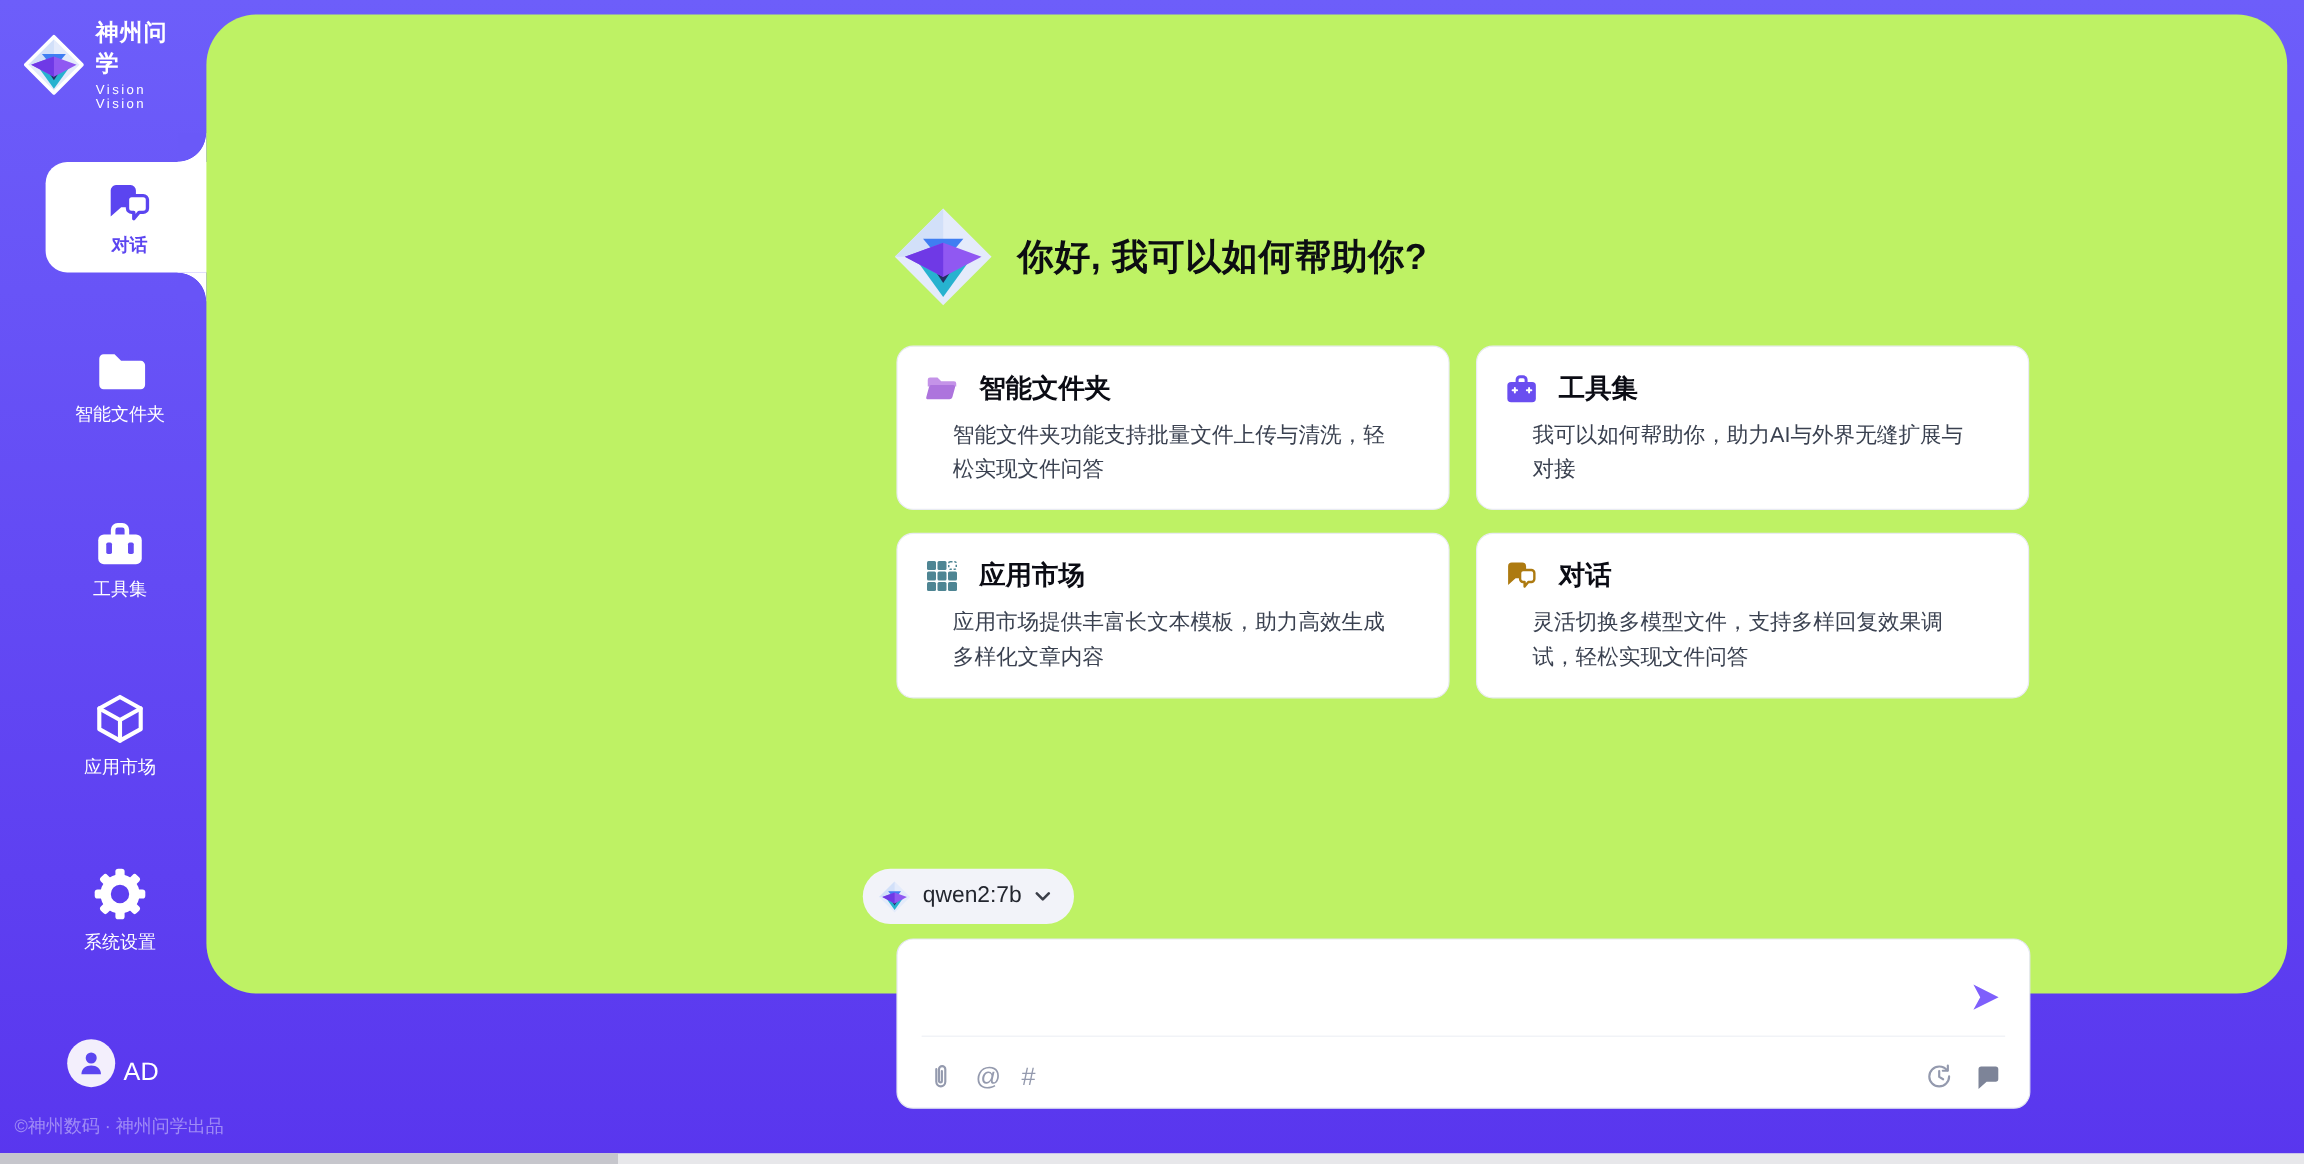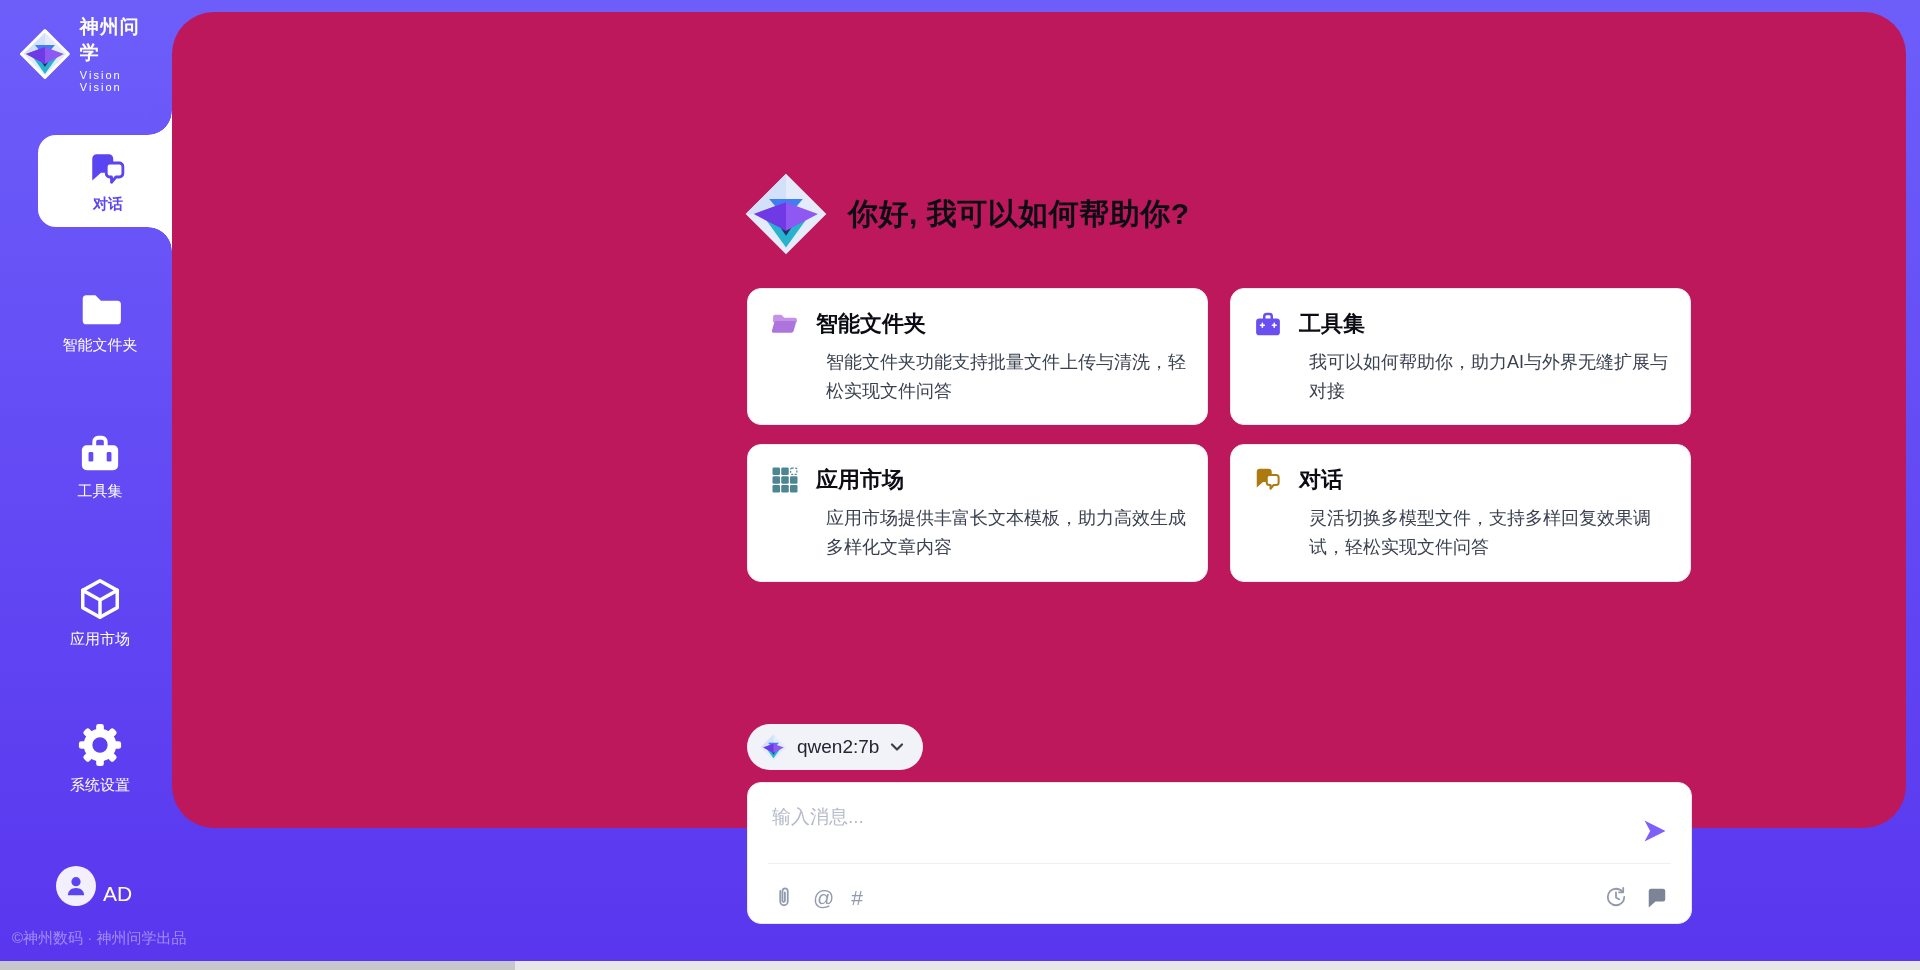--- a/index.html
+++ b/index.html
@@ -7,21 +7,21 @@
   body {
     position:relative;
     font-family:"Liberation Sans","DejaVu Sans",sans-serif;
     background:linear-gradient(180deg,#6d5efa 0%,#5936ee 100%);
     overflow:hidden;
   }
 
   
   .main-panel{
     position:absolute; left:172px; top:12px; width:1734px; height:816px;
-    background:#be185d; border-radius:42px;
+    background:#bef264; border-radius:42px;
   }
 
   
   .sidebar{ position:absolute; left:0; top:0; width:156px; height:970px; }
 
   .brand{ position:absolute; left:20px; top:14px; display:flex; align-items:center; gap:10px; }
   .brand-text .cn{ color:#fff; font-size:19px; font-weight:bold; letter-spacing:1px; }
   .brand-text .en{ color:#fff; font-size:11px; letter-spacing:2px; margin-top:3px; }
 
   .active-tab{
@@ -63,25 +63,25 @@
   .cards{
     position:absolute; left:575px; top:276px; width:944px;
     display:grid; grid-template-columns:461px 461px; gap:19px 22px;
   }
   .card{
     background:#fff; border:1.5px solid #e9ebf3; border-radius:14px;
     min-height:130px; padding:20px 26px 18px 22px; cursor:pointer;
   }
   .card-head{ display:flex; align-items:center; gap:16px; }
   .card-title{ font-size:22px; font-weight:800; color:#0b0c14; }
-  .card-desc{ margin:9px 0 0 56px; width:372px; font-size:18px; line-height:1.62; color:#3a4150; }
+  .card-desc{ margin:9px 0 0 24px; width:372px; font-size:18px; line-height:1.62; color:#3a4150; }
 
   
   .model-pill{
-    position:absolute; left:575px; top:712px; height:46px;
+    position:absolute; left:547px; top:712px; height:46px;
     display:flex; align-items:center; gap:10px; padding:0 18px 0 13px;
     background:#f2f3f9; border-radius:24px; cursor:pointer;
   }
   .model-name{ font-size:19px; color:#23262f; }
 
   
   .composer{
     position:absolute; left:575px; top:770px; width:945px; height:142px;
     border:1.6px solid #e4e7f0; border-radius:14px; background:#fff;
   }
@@ -277,21 +277,20 @@
     <svg width="27" height="27">
         <use href="#dsym"></use>
       </svg>
     <span class="model-name">qwen2:7b</span>
     <svg width="16" height="16" viewBox="0 0 16 16">
       <path d="M3 5.5l5 5 5-5" fill="none" stroke="#3c3f49" stroke-width="2.2" stroke-linecap="round" stroke-linejoin="round"></path>
     </svg>
   </div>
 
   <div class="composer">
-    <textarea placeholder="输入消息..." style=""></textarea>
 
     <span class="send-btn">
       <svg width="28" height="28" viewBox="0 0 32 32">
         <path d="M4 4l24 12L4 28l6.5-12z" fill="#7e5ffc"></path>
       </svg>
     </span>
 
     <div class="composer-divider"></div>
 
     <div class="composer-bar">

